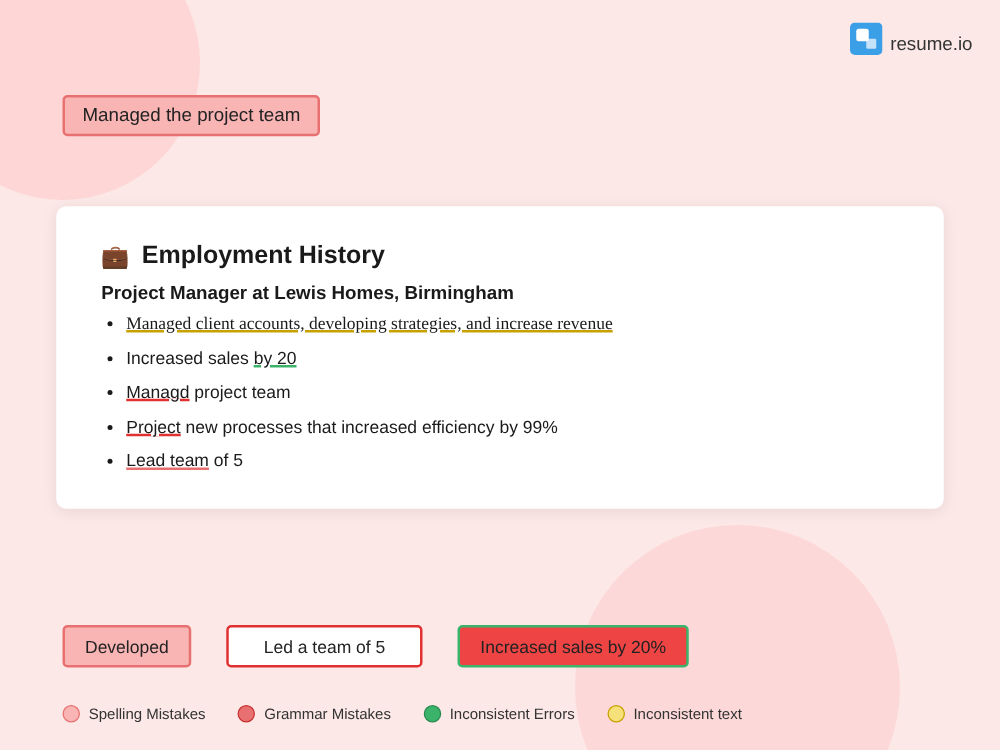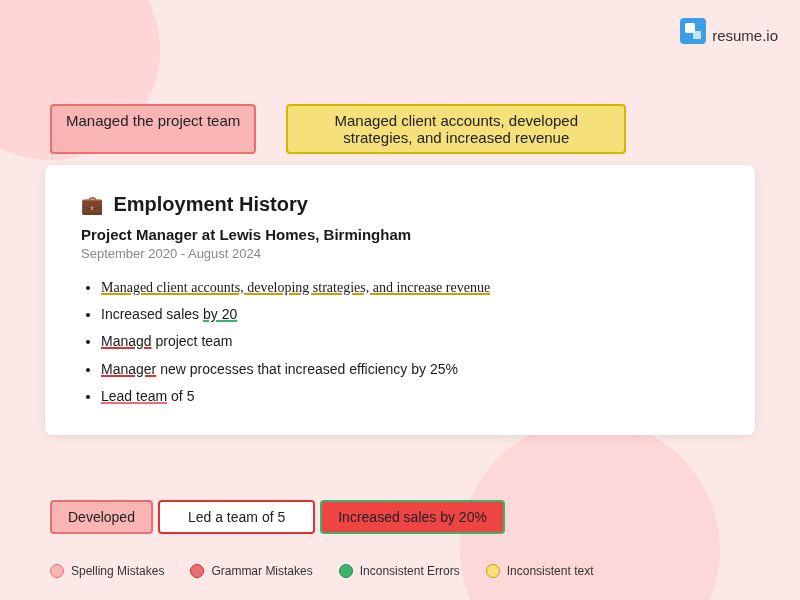--- a/index.html
+++ b/index.html
@@ -40,21 +40,21 @@
       z-index: 10;
     }
 
     .logo-icon {
       width: 26px; height: 26px;
     }
 
     
     .top-tags {
       position: absolute;
-      top: 104px; left: 50px;
+      top: 76px; left: 50px;
       display: flex; gap: 30px;
       z-index: 5;
     }
 
     .tag-pink {
       background: #f9b4b4;
       border: 2px solid #e87070;
       border-radius: 4px;
       padding: 6px 14px;
       font-family: Arial, sans-serif;
@@ -152,21 +152,21 @@
     .underline-pink {
       text-decoration: underline;
       text-decoration-color: #e87070;
       text-decoration-thickness: 2px;
     }
 
     
     .bottom-tags {
       position: absolute;
       bottom: 66px; left: 50px;
-      display: flex; gap: 5px;
+      display: flex; gap: 28px;
       z-index: 5;
     }
 
     .tag-bottom-pink {
       background: #f9b4b4;
       border: 2px solid #e87070;
       border-radius: 4px;
       padding: 7px 16px;
       font-family: Arial, sans-serif;
       font-size: 14px;
@@ -227,42 +227,40 @@
   <svg class="logo-icon" viewBox="0 0 26 26" fill="none" xmlns="http://www.w3.org/2000/svg">
     <rect width="26" height="26" rx="4" fill="#3b9fe8"></rect>
     <rect x="5" y="5" width="10" height="10" rx="2" fill="white"></rect>
     <rect x="13" y="13" width="8" height="8" rx="1" fill="white" opacity="0.7"></rect>
   </svg>
   <span>resume.io</span>
 </div>
 
 <div class="top-tags">
   <div class="tag-pink">Managed the project team</div>
-  <div class="tag-yellow">Managed client accounts, developed strategies, and increased revenue</div>
 </div>
 
 <div class="resume-card">
   <div class="section-header">
     <span class="briefcase-icon">💼</span>
     <span class="section-title">Employment History</span>
   </div>
   <div class="job-title">Project Manager at Lewis Homes, Birmingham</div>
-  <div class="job-dates">September 2020 - August 2024</div>
   <ul class="bullet-list">
     <li>
       <span class="underline-yellow">Managed client accounts, developing strategies, and increase revenue</span>
     </li>
     <li>
       <span>Increased sales </span><span class="underline-green">by 20</span>
     </li>
     <li>
       <span class="underline-red">Managd</span><span> project team</span>
     </li>
     <li>
-      <span class="underline-red">Manager</span><span> new processes that increased efficiency by 25%</span>
+      <span class="underline-red">Project</span><span> new processes that increased efficiency by 99%</span>
     </li>
     <li>
       <span class="underline-pink">Lead team</span><span> of 5</span>
     </li>
   </ul>
 </div>
 
 <div class="bottom-tags">
   <div class="tag-bottom-pink">Developed</div>
   <div class="tag-bottom-red">Led a team of 5</div>

